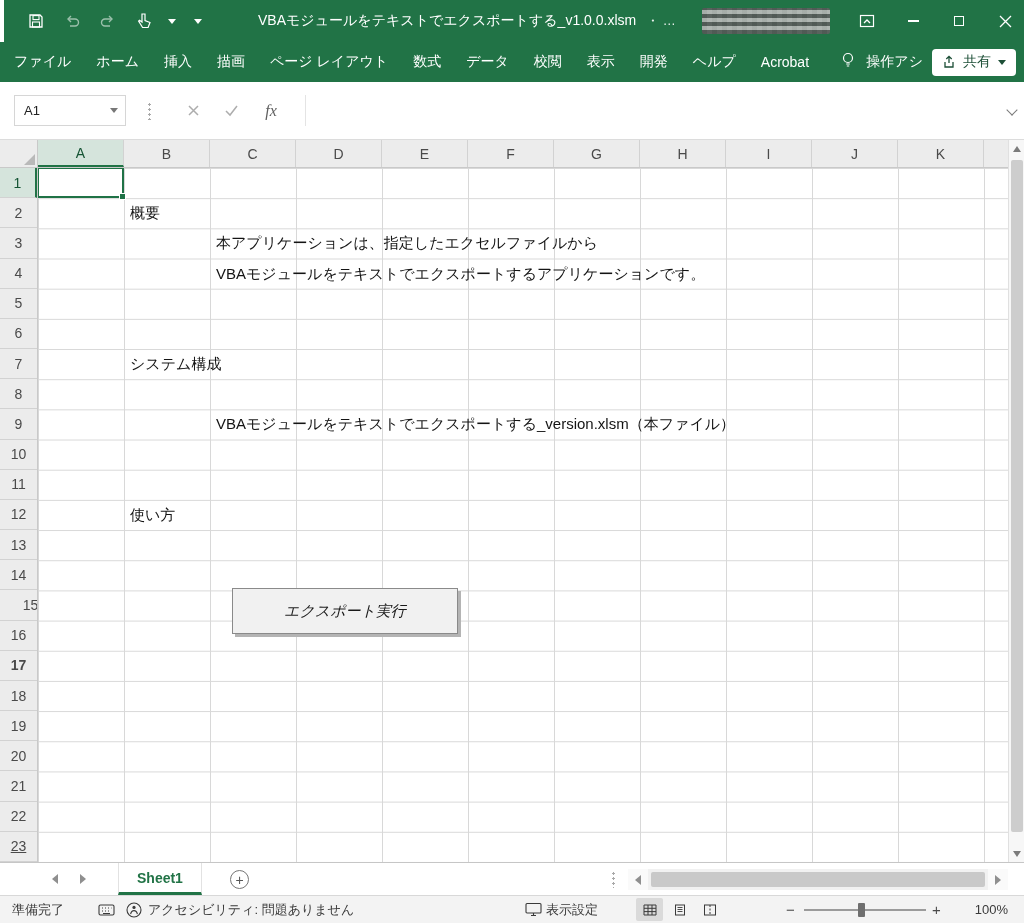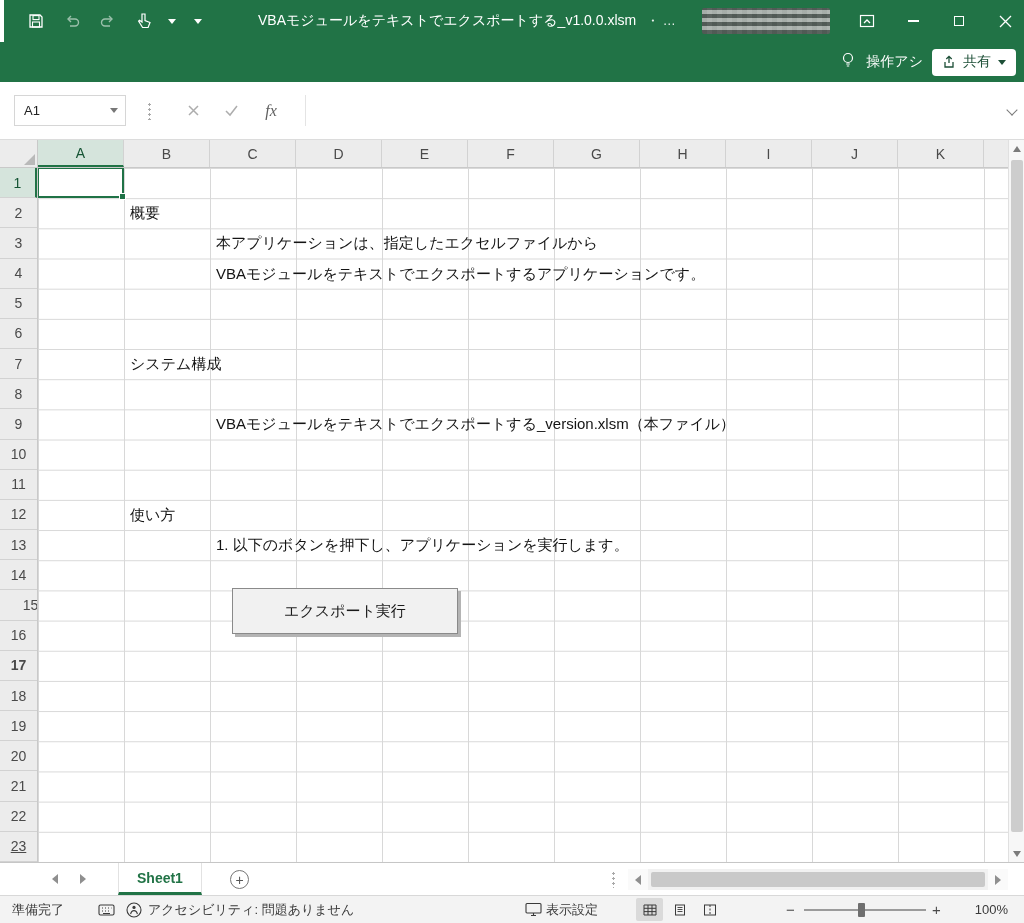--- a/index.html
+++ b/index.html
@@ -56,21 +56,21 @@
   .colhdr.selhdr { background:#d5e4dc; border-bottom:2px solid #217346; color:#155434; }
   .rowheaders { position:absolute; left:0; top:28px; width:38px; height:694px; background:#ececec; border-right:1px solid #c9c9c9; overflow:hidden; }
   .rowhdr { position:absolute; left:0; width:37px; display:flex; align-items:center; justify-content:center; font-size:14px; color:#4a4a4a; border-bottom:1px solid #d2d2d2; }
   .rowhdr.selhdr-r { background:#d5e4dc; border-right:2px solid #217346; color:#155434; }
   .cells { position:absolute; left:38px; top:28px; width:970px; height:694px; overflow:hidden; background-color:#fff;
     background-image:linear-gradient(to right,#d8d8d8 1px,transparent 1px),linear-gradient(to bottom,#d8d8d8 1px,transparent 1px); }
   .celltext { position:absolute; white-space:nowrap; font-size:15px; color:#141414; z-index:2; }
   .selbox { position:absolute; border:2px solid #1f7246; z-index:3; background:transparent; }
   .fill-handle { position:absolute; right:-4px; bottom:-4px; width:7px; height:7px; background:#1f7246; border:1px solid #fff; }
   .form-button { position:absolute; left:194px; top:420px; width:226px; height:46px; background:#f1f1f1; border:1px solid #8a8a8a;
-    box-shadow:3px 3px 0 #b4b4b4; display:flex; align-items:center; justify-content:center; font-size:15px; color:#1a1a1a; z-index:4; cursor:pointer; }
+    box-shadow:3px 3px 0 #b4b4b4; display:flex; align-items:center; justify-content:center; font-size:15px; color:#1a1a1a; z-index:4; cursor:pointer;font-style:italic; }
 
   
   .vscroll { position:absolute; right:0; top:140px; width:16px; height:722px; background:#f7f7f7; border-left:1px solid #e0e0e0; }
   .vs-arrow { position:absolute; left:0; width:16px; height:17px; display:flex; align-items:center; justify-content:center; }
   .tri-up { width:0;height:0;border-left:4.5px solid transparent;border-right:4.5px solid transparent;border-bottom:6px solid #7b7b7b; }
   .tri-down { width:0;height:0;border-left:4.5px solid transparent;border-right:4.5px solid transparent;border-top:6px solid #7b7b7b; }
   .vs-thumb { position:absolute; left:2px; top:20px; width:12px; height:672px; background:#cdcdcd; border-radius:2px; }
 
   
   .tabbar { position:absolute; left:0; top:862px; width:1024px; height:33px; background:#fff; border-top:1px solid #c6c6c6; }
@@ -147,20 +147,34 @@
         </span>
       <span class="win-btn">
         <svg width="13" height="13" viewBox="0 0 13 13">
             <path d="M1 1l11 11M12 1 1 12" stroke="#fff" stroke-width="1.3"></path>
           </svg>
       </span>
     </div>
   </div>
 
   <div class="ribbonbar">
+    <div class="rtab-strip">
+        <span class="rtab">ファイル</span>
+        <span class="rtab">ホーム</span>
+        <span class="rtab">挿入</span>
+        <span class="rtab">描画</span>
+        <span class="rtab">ページ レイアウト</span>
+        <span class="rtab">数式</span>
+        <span class="rtab">データ</span>
+        <span class="rtab">校閲</span>
+        <span class="rtab">表示</span>
+        <span class="rtab">開発</span>
+        <span class="rtab">ヘルプ</span>
+        <span class="rtab">Acrobat</span>
+      </div>
     <div class="ribbon-right">
       <span>
         <svg width="18" height="18" viewBox="0 0 18 18">
             <circle cx="9" cy="7" r="4.5" fill="none" stroke="#fff" stroke-width="1.2"></circle>
             <path d="M7.2 13h3.6M7.8 15h2.4" stroke="#fff" stroke-width="1.2"></path>
           </svg>
       </span>
       <span class="assistant-label">操作アシ</span>
       <span class="share-btn">
         <svg width="14" height="14" viewBox="0 0 14 14">
@@ -242,21 +256,20 @@
       <div class="selbox" id="selBox" style="left: -1px; top: -1px; width: 87px; height: 31.1739px;">
           <span class="fill-handle"></span>
         </div>
       <div class="form-button">エクスポート実行</div>
     <div class="celltext" style="left: 92px; top: 30.1739px; line-height: 30.1739px;">概要</div>
         <div class="celltext" style="left: 178px; top: 60.3478px; line-height: 30.1739px;">本アプリケーションは、指定したエクセルファイルから</div>
         <div class="celltext" style="left: 178px; top: 90.5217px; line-height: 30.1739px;">VBAモジュールをテキストでエクスポートするアプリケーションです。</div>
         <div class="celltext" style="left: 92px; top: 181.043px; line-height: 30.1739px;">システム構成</div>
         <div class="celltext" style="left: 178px; top: 241.391px; line-height: 30.1739px;">VBAモジュールをテキストでエクスポートする_version.xlsm（本ファイル）</div>
         <div class="celltext" style="left: 92px; top: 331.913px; line-height: 30.1739px;">使い方</div>
-        <div class="celltext" style="left: 178px; top: 362.087px; line-height: 30.1739px;">1. 以下のボタンを押下し、アプリケーションを実行します。</div>
       </div>
   </div>
 
   <div class="vscroll">
     <span class="vs-arrow" style="top:0">
         <span class="tri-up"></span>
       </span>
     <div class="vs-thumb"></div>
     <span class="vs-arrow" style="bottom:0">
         <span class="tri-down"></span>

